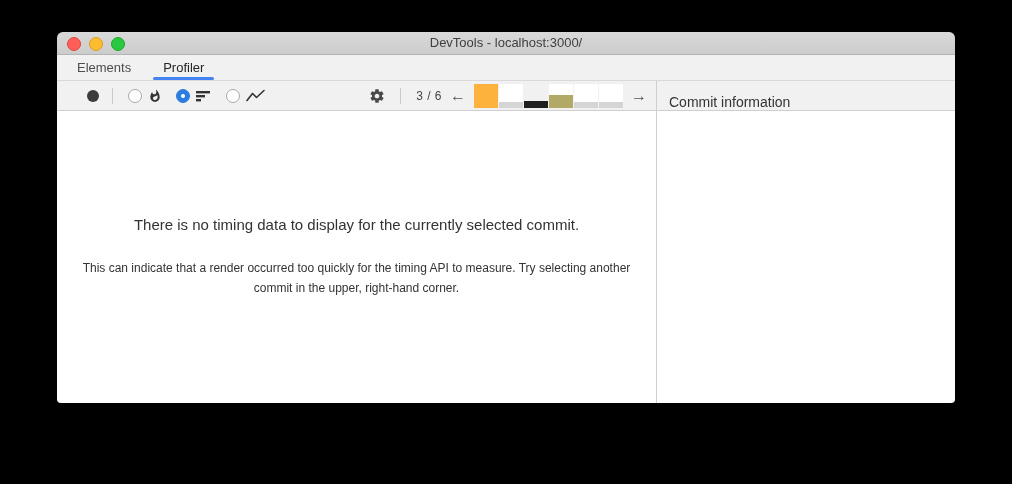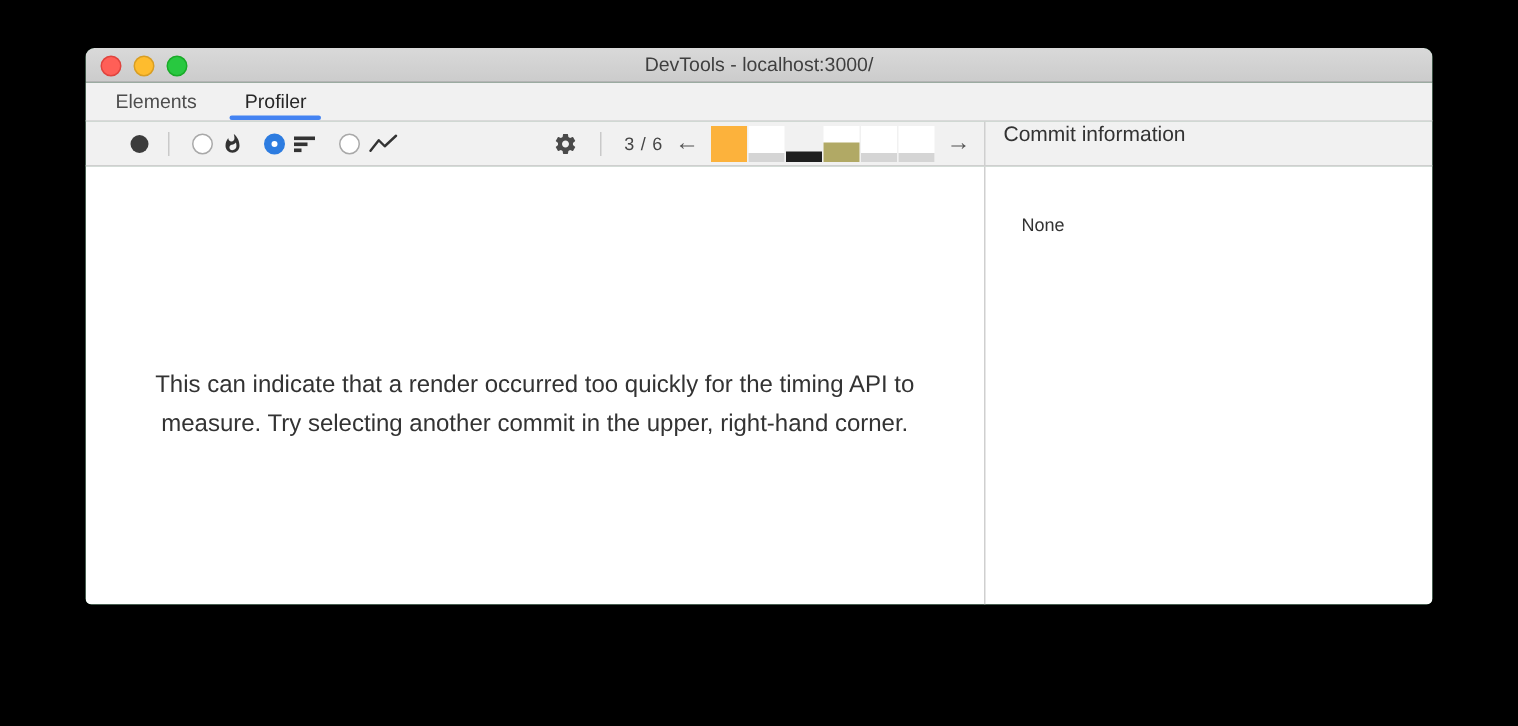--- a/index.html
+++ b/index.html
@@ -58,32 +58,32 @@
   .mode.selected .radio::after{content:"";position:absolute;left:50%;top:50%;
     width:4px;height:4px;margin:-2px 0 0 -2px;border-radius:50%;background:#fff;}
   .ic{display:block;}
   .commit-nav{margin-left:auto;display:flex;align-items:center;gap:7px;}
   .count{font-size:12px;color:#454545;letter-spacing:0.5px;}
   .arrow{font-size:16px;color:#555;line-height:1;padding:0 1px;cursor:default;}
   .bars{display:flex;align-items:flex-end;gap:1px;height:24px;}
   .slot{width:24px;height:100%;display:flex;align-items:flex-end;}
   .cbar{width:100%;display:block;}
   .panel-header{
-    border-left:1px solid #cfcfcf;display:flex;align-items:flex-start;
+    border-left:1px solid #cfcfcf;display:flex;align-items:flex-end;
     padding-left:12px;font-size:14px;color:#333;height:100%;box-sizing:border-box;
   }
   
   .content{flex:1 1 auto;min-height:0;}
   .content.row-grid{height:100%;}
   .main-pane{
     background:#fff;display:flex;flex-direction:column;align-items:center;
     justify-content:center;text-align:center;padding:0 20px;box-sizing:border-box;
   }
   .no-data-heading{font-size:15px;color:#333;margin:0;font-weight:400;}
-  .no-data-body{font-size:16px;color:#333;margin:26px auto 0;max-width:565px;line-height:1.6;text-align:center;}
+  .no-data-body{font-size:12px;color:#333;margin:26px auto 0;max-width:565px;line-height:1.6;text-align:center;}
   .side-pane{
     background:#fff;border-left:1px solid #cfcfcf;box-sizing:border-box;
     padding:12px 12px 0;font-size:12px;color:#333;
   }
   .info-row{margin:0 0 12px;}
   .info-row b{font-weight:700;}
   .none-val{margin:20px 0 0 12px;}
 </style>
 </head>
 <body>
@@ -167,20 +167,20 @@
       </span>
     </div>
 
     <div class="panel-header">
       <span>Commit information</span>
     </div>
   </div>
 
   <div class="content row-grid">
     <div class="main-pane">
+      <p class="no-data-heading">There is no timing data to display for the currently selected commit.</p>
       <p class="no-data-body">This can indicate that a render occurred too quickly for the timing API to measure. Try selecting another commit in the upper, right-hand corner.</p>
     </div>
     <div class="side-pane">
-      <p class="none-val">None</p>
     </div>
   </div>
 
 </div>
 
 </body></html>

